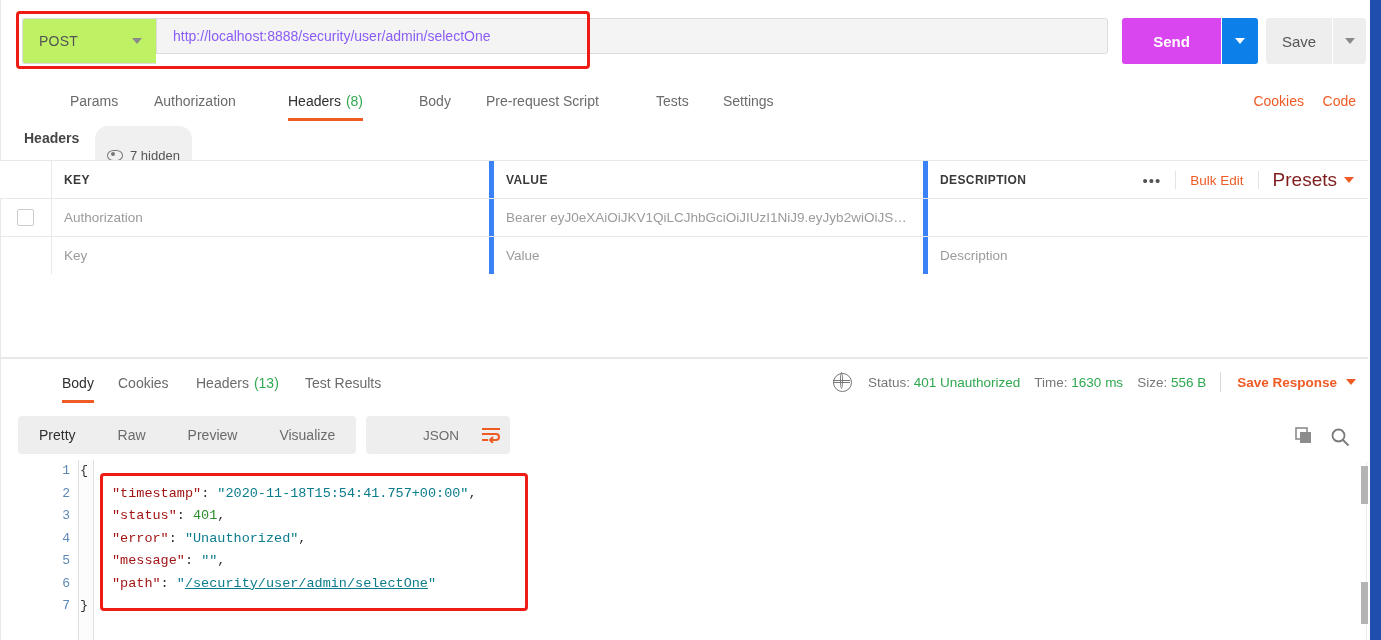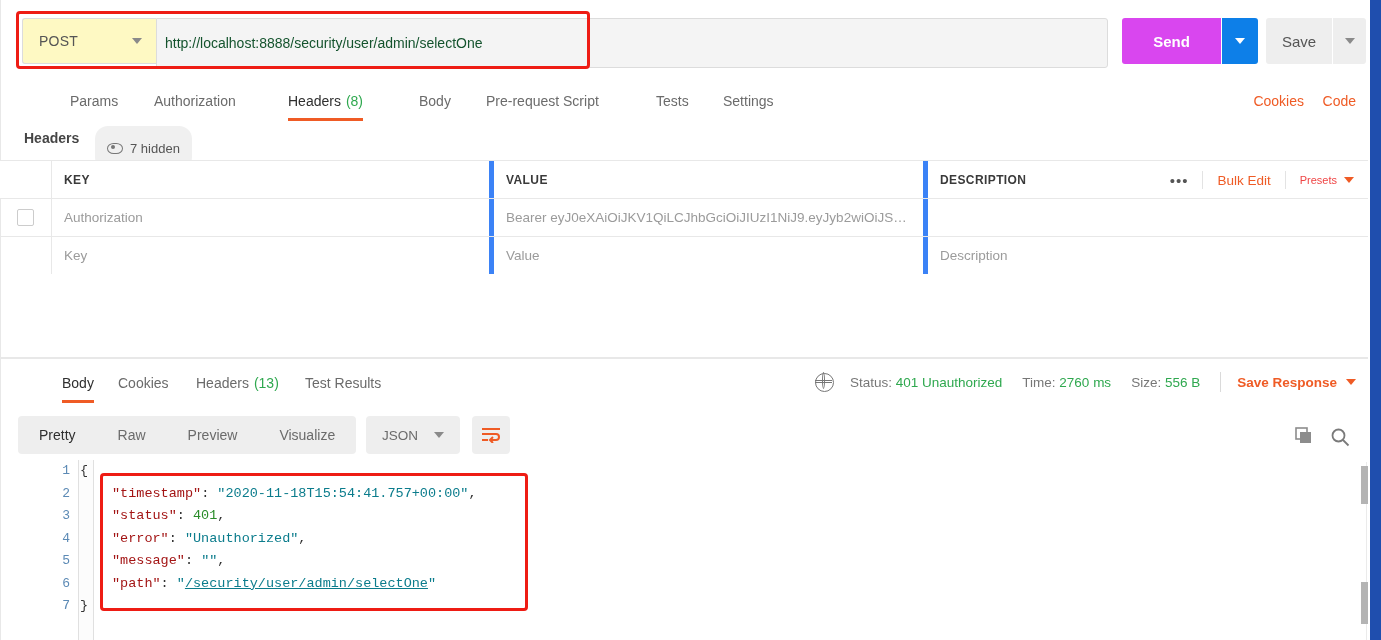--- a/index.html
+++ b/index.html
@@ -31,48 +31,48 @@
     background: #ffffff;
   }
 
   
   .url-row {
     position: absolute; left: 0; top: 0; width: 1370px; height: 74px;
   }
   .method-box {
     position: absolute; left: 22px; top: 18px;
     width: 134px; height: 46px;
-    background: #fef9c3;
+    background: #bef264;
     border: 1px solid #dcdcdc;
     border-right: none;
     border-radius: 3px 0 0 3px;
     box-sizing: border-box;
     display: flex; align-items: center;
     cursor: pointer;
   }
   .method-label {
     font-size: 14px; color: #555; margin-left: 16px; letter-spacing: .2px;
   }
   .method-caret {
     margin-left: auto; margin-right: 14px;
     width: 0; height: 0;
     border-left: 5px solid transparent;
     border-right: 5px solid transparent;
     border-top: 6px solid #8a8a8a;
   }
   .url-input {
     position: absolute; left: 156px; top: 18px;
-    width: 952px; height: 50px;
+    width: 952px; height: 36px;
     background: #f4f4f4;
     border: 1px solid #dcdcdc;
     border-radius: 0 3px 3px 0;
     box-sizing: border-box;
     display: flex; align-items: center;
-    font-size: 14px; color: #14532d;
-    padding-left: 8px;
+    font-size: 14px; color: #8b5cf6;
+    padding-left: 16px;
     cursor: text;
     overflow: hidden; white-space: nowrap;
   }
   .redbox-url {
     position: absolute; left: 16px; top: 11px;
     width: 574px; height: 58px;
     border: 3px solid #ee1c14;
     border-radius: 4px;
     box-sizing: border-box;
     pointer-events: none;
@@ -153,21 +153,21 @@
   
   .headers-subrow {
     position: absolute; left: 0; top: 124px; width: 1370px; height: 35px;
   }
   .headers-title {
     position: absolute; left: 24px; top: 6px;
     font-size: 14px; color: #454545; font-weight: 600;
   }
   .hidden-pill {
     position: absolute; left: 95px; top: 2px;
-    height: 26px; padding: 9px 12px;
+    height: 26px; padding: 16px 12px;
     background: #f0f0f0; border-radius: 13px;
     display: flex; align-items: center; gap: 7px;
     font-size: 13px; color: #555;
     cursor: pointer;
   }
   .eye {
     display: inline-block; width: 14px; height: 9px;
     border: 1.4px solid #777;
     border-radius: 50% 50% 50% 50% / 60% 60% 60% 60%;
     position: relative;
@@ -215,21 +215,21 @@
     padding: 0 14px; color: #555; font-size: 15px; letter-spacing:1px;
     border-right: 1px solid #e3e3e3; line-height: 1;
     display:flex; align-items:center; height:18px; cursor:pointer;
   }
   .bulk-edit {
     padding: 0 14px; color: #ef5b25; font-size: 13.5px;
     border-right: 1px solid #e3e3e3; display:flex; align-items:center; height:18px;
     cursor: pointer;
   }
   .presets {
-    padding: 0 0 0 14px; color: #ef4444; font-size: 11px;
+    padding: 0 0 0 14px; color: #7f1d1d; font-size: 19px;
     display: flex; align-items: center; gap: 7px; cursor: pointer;
   }
   .caret-orange {
     width: 0; height: 0;
     border-left: 5px solid transparent;
     border-right: 5px solid transparent;
     border-top: 6px solid #ef5b25;
   }
 
   
@@ -252,21 +252,21 @@
     position: relative; margin-right: 16px;
   }
   .globe::before {
     content:''; position:absolute; left: 6px; top: -1.4px; width: 3px; height: 17px;
     border: 1.4px solid #777; border-radius: 50%; box-sizing: border-box;
   }
   .globe::after {
     content:''; position:absolute; left: -1.4px; top: 6px; width: 17px; height: 3px;
     border-top: 1.4px solid #777; border-bottom: 1.4px solid #777; box-sizing: border-box;
   }
-  .meta-item { color: #777; margin-right: 20px; white-space: nowrap;}
+  .meta-item { color: #777; margin-right: 14px; white-space: nowrap;}
   .meta-item .v { color: #2fa84f; }
   .meta-sep {
     width: 1px; height: 20px; background: #dadada; margin-right: 16px;
   }
   .save-response {
     color: #ef5b25; display: flex; align-items: center; gap: 9px; cursor: pointer;
     font-weight: 600;
   }
 
   
@@ -282,21 +282,21 @@
     padding: 0 21px; font-size: 14px; color: #6b6b6b; cursor: pointer;
     line-height: 38px;
   }
   .seg.active { color: #2f2f2f; }
   .fmt-group {
     position: absolute; left: 366px; top: 6px;
     height: 38px; background: #eeeeee; border-radius: 4px;
     display: flex; align-items: center; padding: 0 16px; gap: 16px;
     cursor: pointer;
   }
-  .fmt-label { font-size: 13.5px; color: #6b6b6b; }
+  .fmt-label { font-size: 13.5px; color: #6b6b6b; margin-left: 41px; }
   .wrap-btn {
     position: absolute; left: 472px; top: 6px;
     width: 38px; height: 38px; background: #eeeeee; border-radius: 4px;
     display: flex; align-items: center; justify-content: center; cursor: pointer;
   }
   .copy-icon {
     position: absolute; left: 1295px; top: 17px; cursor: pointer;
   }
   .search-icon {
     position: absolute; left: 1330px; top: 17px; cursor: pointer;
@@ -481,21 +481,21 @@
     </div>
 
     <div class="meta-bar">
       <span class="globe"></span>
       <span class="meta-item">
         <span>Status:</span>
         <span class="v">401 Unauthorized</span>
       </span>
       <span class="meta-item">
         <span>Time:</span>
-        <span class="v">2760 ms</span>
+        <span class="v">1630 ms</span>
       </span>
       <span class="meta-item">
         <span>Size:</span>
         <span class="v">556 B</span>
       </span>
       <span class="meta-sep"></span>
       <span class="save-response">
         <span>Save Response</span>
         <span class="caret-orange"></span>
       </span>

